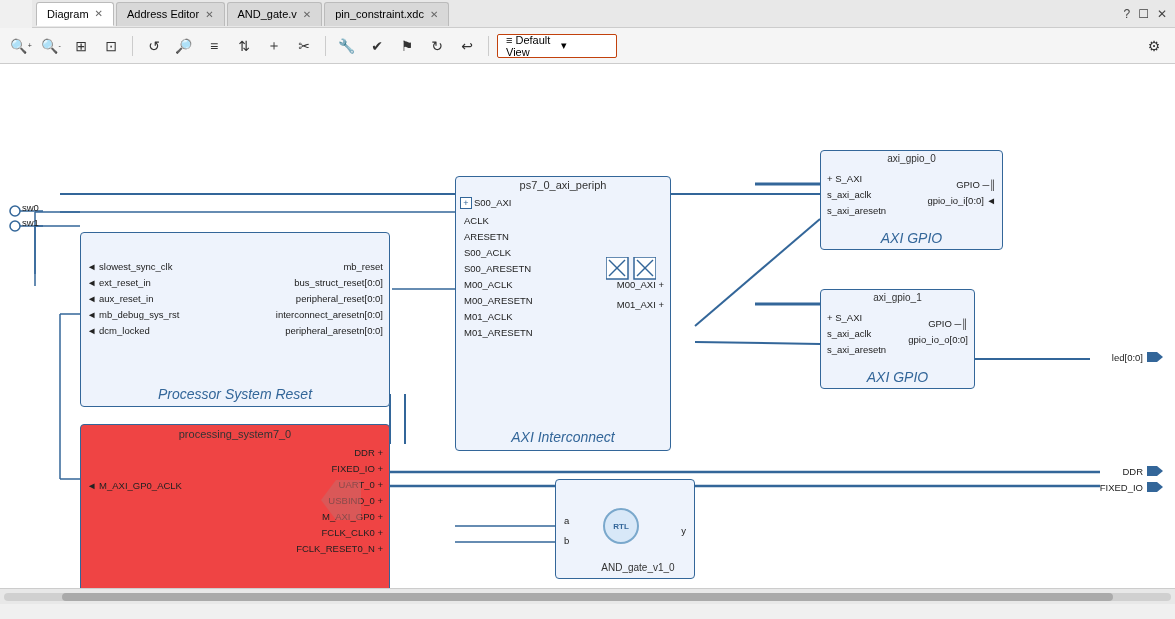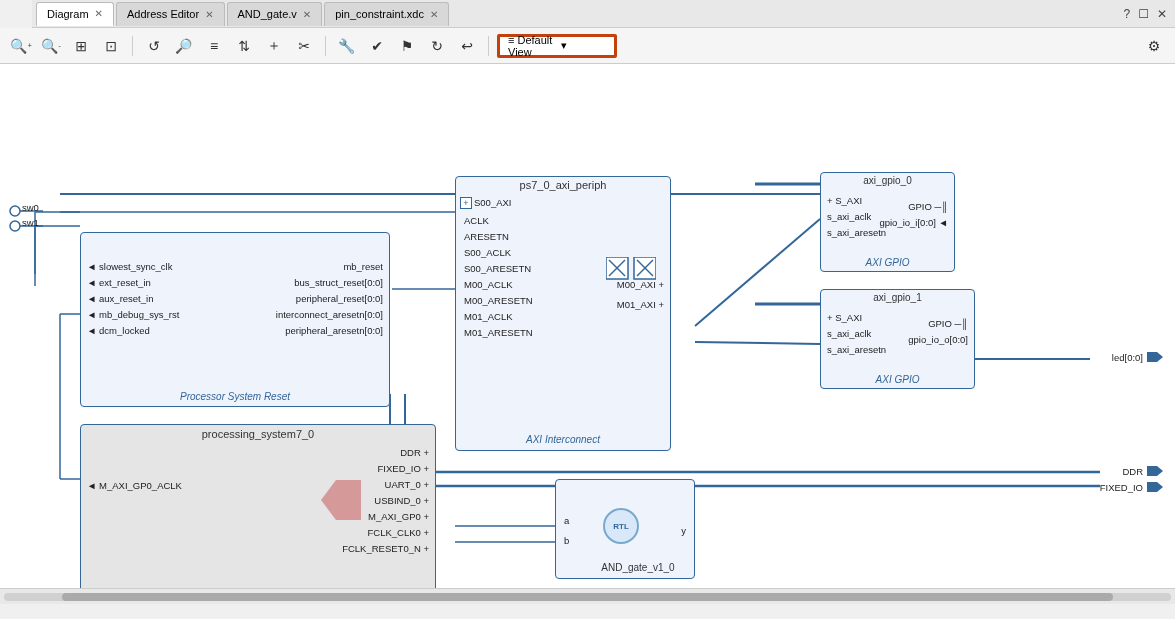--- a/index.html
+++ b/index.html
@@ -73,21 +73,21 @@
     }
     .toolbar-sep {
       width: 1px;
       height: 20px;
       background: #ccc;
       margin: 0 4px;
     }
     .toolbar-dropdown {
       display: flex;
       align-items: center;
-      border: 3px solid #c2410c;
+      border: 1px solid #c2410c;
       background: #fff;
       padding: 2px 8px;
       border-radius: 2px;
       cursor: pointer;
       font-size: 11px;
       height: 24px;
       min-width: 120px;
     }
     .toolbar-dropdown span { flex: 1; }
     .toolbar-right {
@@ -101,24 +101,24 @@
       width: 1175px;
       height: 524px;
       overflow: hidden;
     }
 
     
     .zynq-block {
       position: absolute;
       left: 80px;
       top: 360px;
-      width: 356px;
+      width: 310px;
       height: 185px;
       border: 1.5px solid #336699;
-      background: #e5e5e5;
+      background: #ef4444;
       border-radius: 4px;
     }
 
     
     .rst-block {
       position: absolute;
       left: 80px;
       top: 168px;
       width: 310px;
       height: 175px;
@@ -136,22 +136,22 @@
       height: 275px;
       border: 1.5px solid #336699;
       background: #eef3fc;
       border-radius: 4px;
     }
 
     
     .gpio0-block {
       position: absolute;
       left: 820px;
-      top: 108px;
-      width: 135px;
+      top: 86px;
+      width: 183px;
       height: 100px;
       border: 1.5px solid #336699;
       background: #eef3fc;
       border-radius: 4px;
     }
     .gpio1-block {
       position: absolute;
       left: 820px;
       top: 225px;
       width: 155px;
@@ -209,21 +209,21 @@
 
     
     .diag-text {
       position: absolute;
       font-size: 9.5px;
       color: #222;
       white-space: nowrap;
     }
     .diag-text-blue {
       position: absolute;
-      font-size: 10px;
+      font-size: 14px;
       color: #336699;
       white-space: nowrap;
       font-style: italic;
     }
 
     
     .rtl-symbol {
       position: absolute;
       width: 36px;
       height: 36px;

